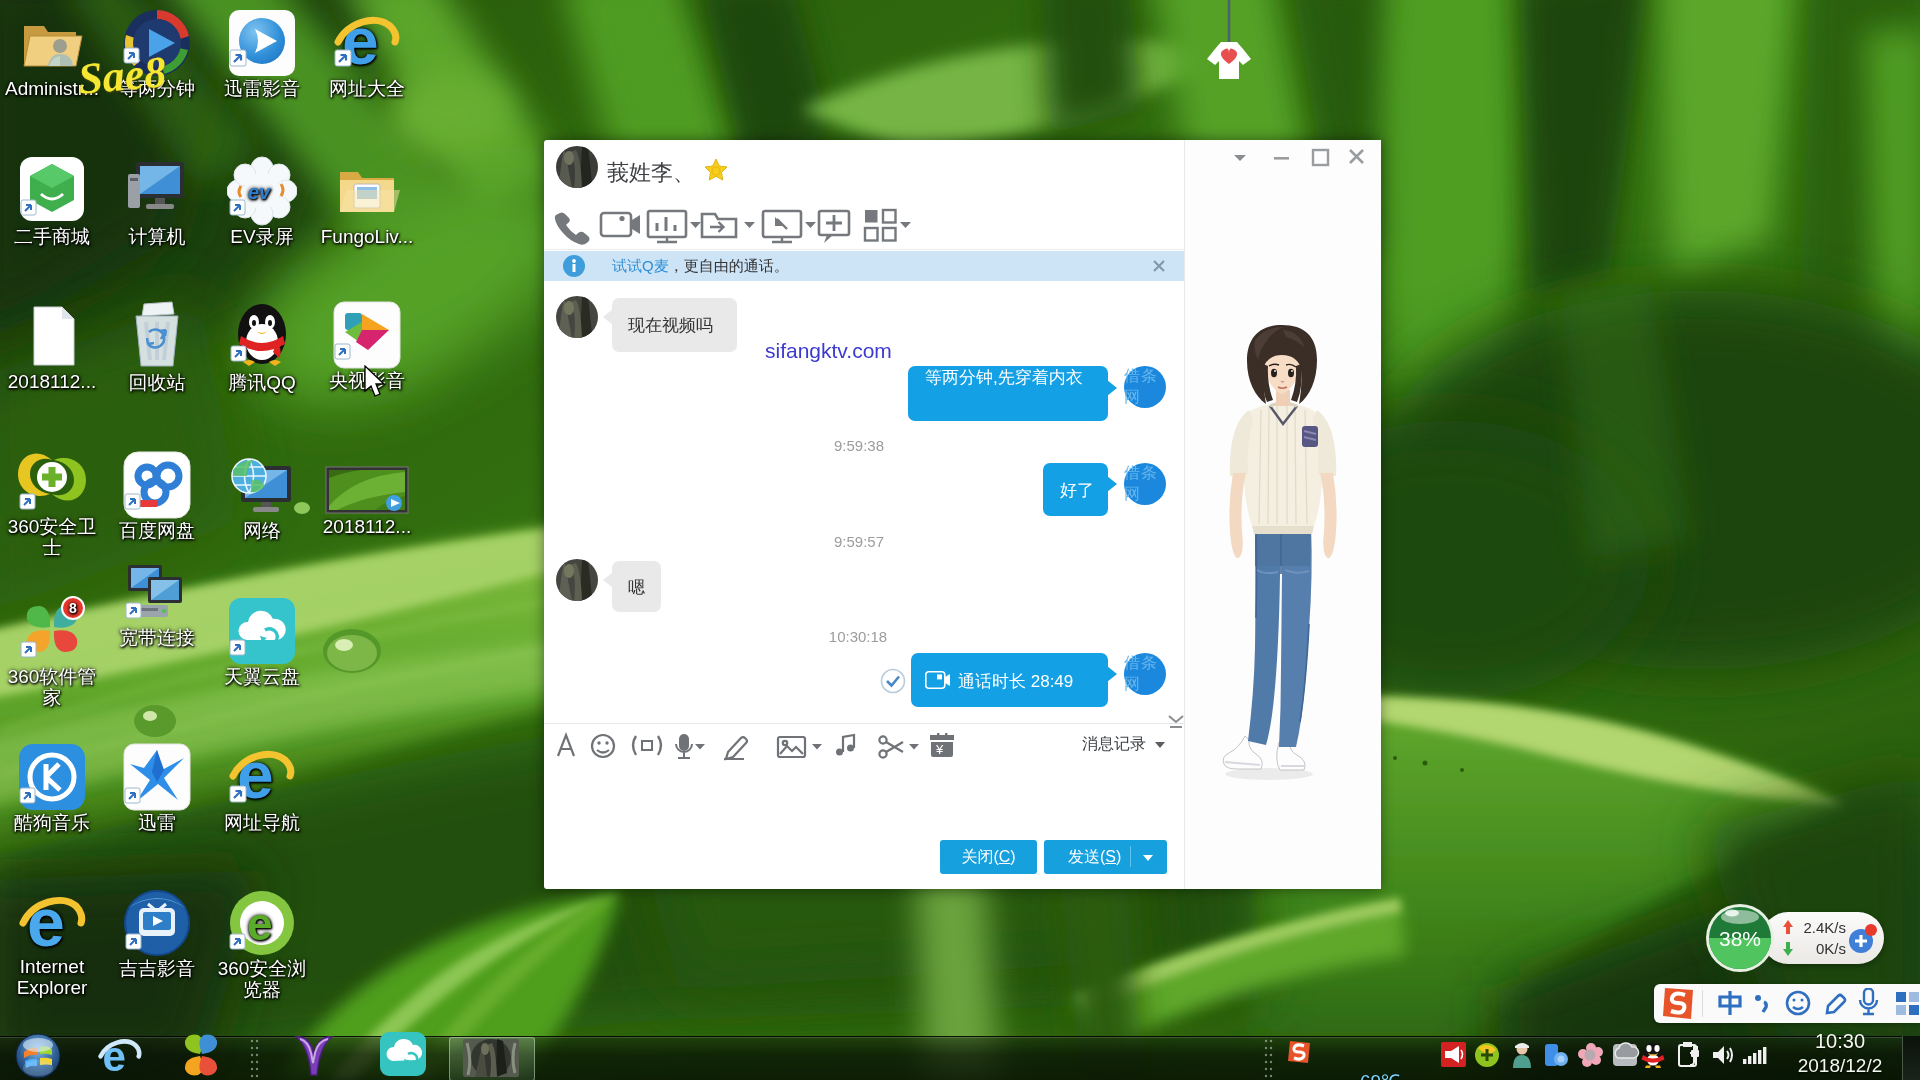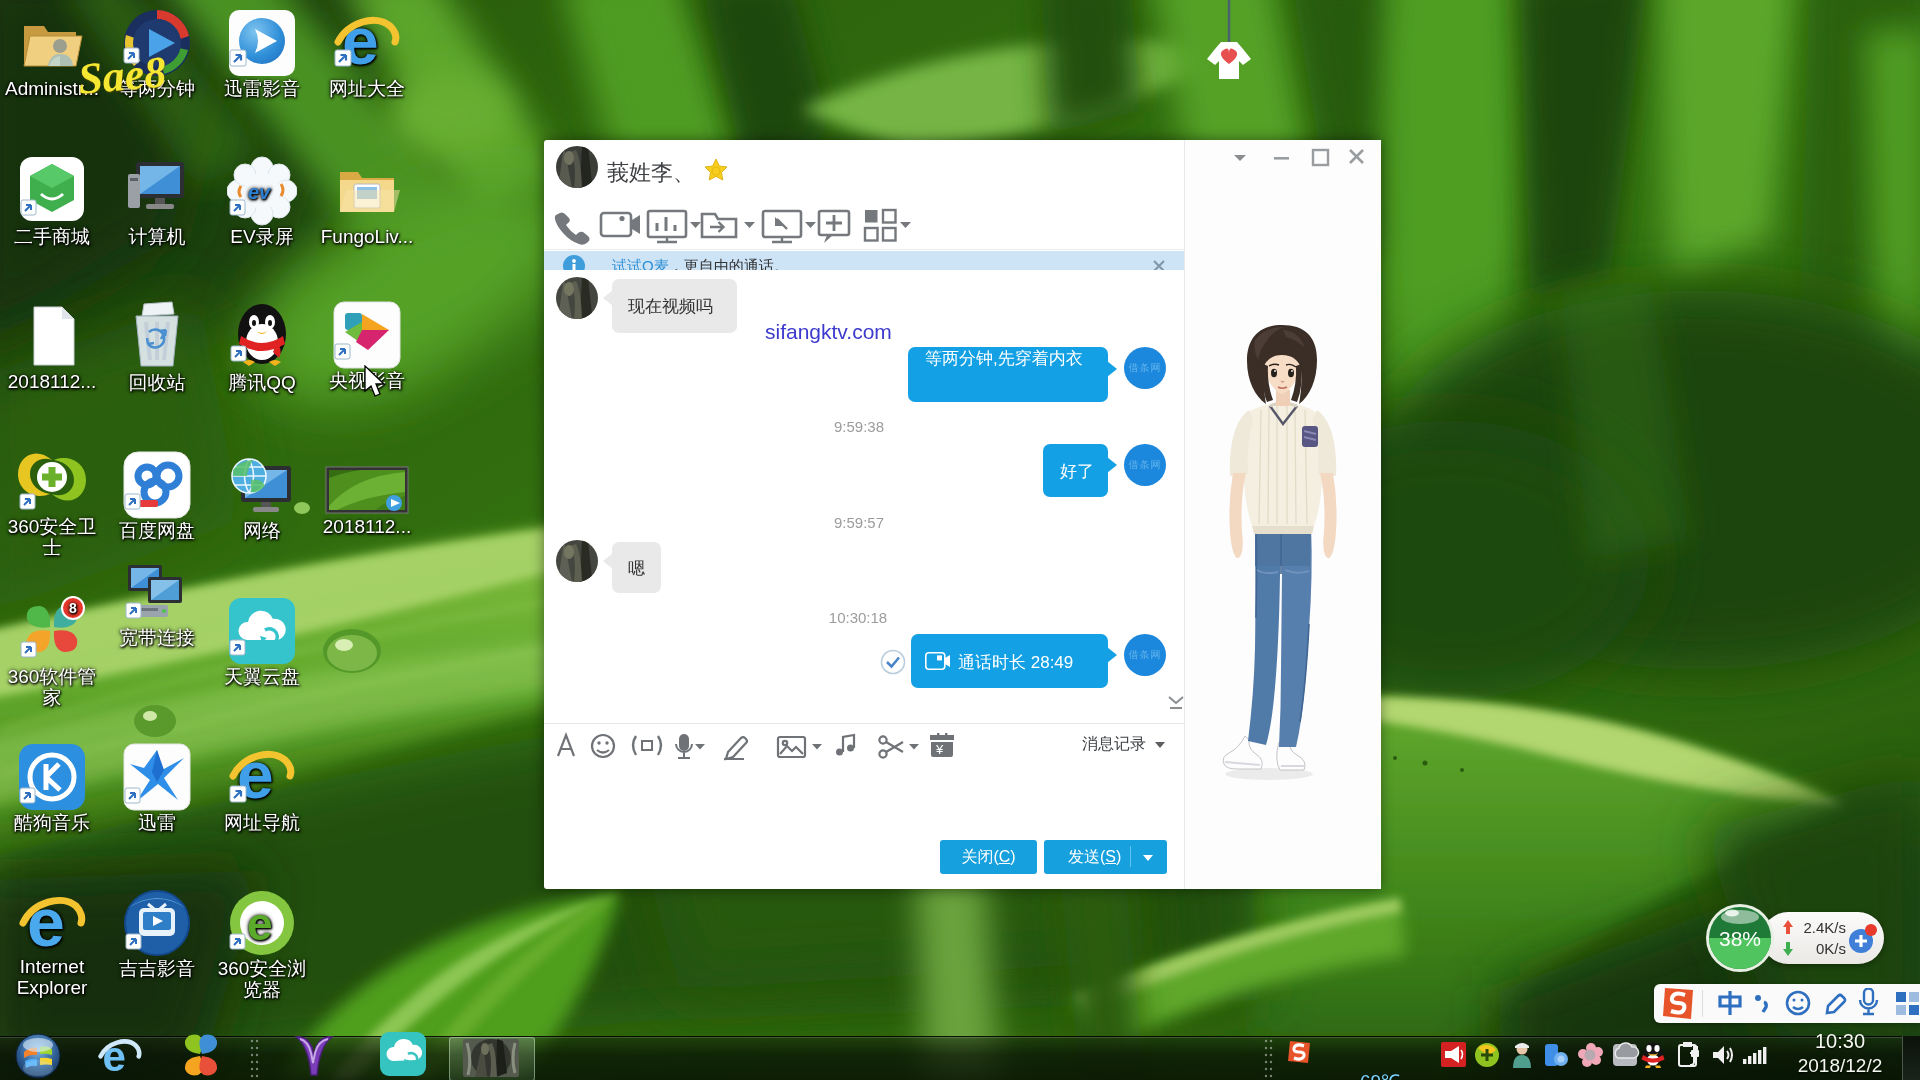--- a/index.html
+++ b/index.html
@@ -11,21 +11,21 @@
 .di .lab{margin-top:0;}
 
 #win{position:absolute;left:544px;top:140px;width:836px;height:749px;background:#fff;border-radius:3px;
  box-shadow:0 0 14px rgba(0,0,0,.45);font-family:"Liberation Sans",sans-serif;}
 #rpanel{position:absolute;left:640px;top:0;width:196px;height:749px;background:#fdfdfe;border-left:1px solid #e9e9e9;}
 .bub{position:absolute;border-radius:7px;font-size:17px;}
 .bubL{background:#e9e9e9;color:#333;}
 .bubR{background:#13a0e4;color:#fff;}
 .time{position:absolute;width:200px;text-align:center;color:#9c9c9c;font-size:15px;}
 .avatarR{position:absolute;width:42px;height:42px;border-radius:50%;background:#1b87dd;color:#63b5ec;
- font-size:10px;display:flex;align-items:center;justify-content:center;letter-spacing:1px;}
+ font-size:16px;display:flex;align-items:center;justify-content:center;letter-spacing:1px;}
 </style></head>
 <body>
 <div id="scene">
 
   <svg class="abs" width="1920" height="1080" style="left:0;top:0">
     <defs>
       <filter id="b30" x="-40%" y="-40%" width="180%" height="180%">
           <feGaussianBlur stdDeviation="30"></feGaussianBlur>
         </filter>
       <filter id="b16" x="-40%" y="-40%" width="180%" height="180%">
@@ -518,21 +518,21 @@
         <circle cx="11" cy="11" r="11" fill="#3f9ddb"></circle>
         <rect x="9.5" y="9" width="3" height="8" fill="#fff"></rect>
           <circle cx="11" cy="6" r="1.9" fill="#fff"></circle>
       </svg>
       <div class="abs" style="left:68px;top:6px;font-size:15px;color:#333;"><span style="color:#2e8fd4">试试Q麦</span>，更自由的通话。</div>
       <svg class="abs" style="left:608px;top:8px" width="14" height="14" viewBox="0 0 14 14">
         <path d="M2,2 L12,12 M12,2 L2,12" stroke="#7f95a8" stroke-width="2"></path>
       </svg>
     </div>
 
-    <div class="abs" style="left:0;top:130px;width:640px;height:442px;background:#fff;overflow:hidden;">
+    <div class="abs" style="left:0;top:149px;width:640px;height:442px;background:#fff;overflow:hidden;">
 
       <svg class="abs" style="left:12px;top:7px" width="42" height="42" viewBox="0 0 42 42">
         <g clip-path="url(#avc)">
           <rect width="42" height="42" fill="#44473f"></rect>
           <path d="M8,0 L16,42 L2,42 Z" fill="#5e6055"></path>
           <path d="M26,0 L24,42 L36,38 L32,0 Z" fill="#2a2c24"></path>
           <path d="M14,6 Q21,16 18,42 L26,42 Q25,14 20,4 Z" fill="#5d5f50"></path>
           <ellipse cx="13" cy="12" rx="5" ry="7" fill="#74765f"></ellipse>
         </g>
       </svg>

